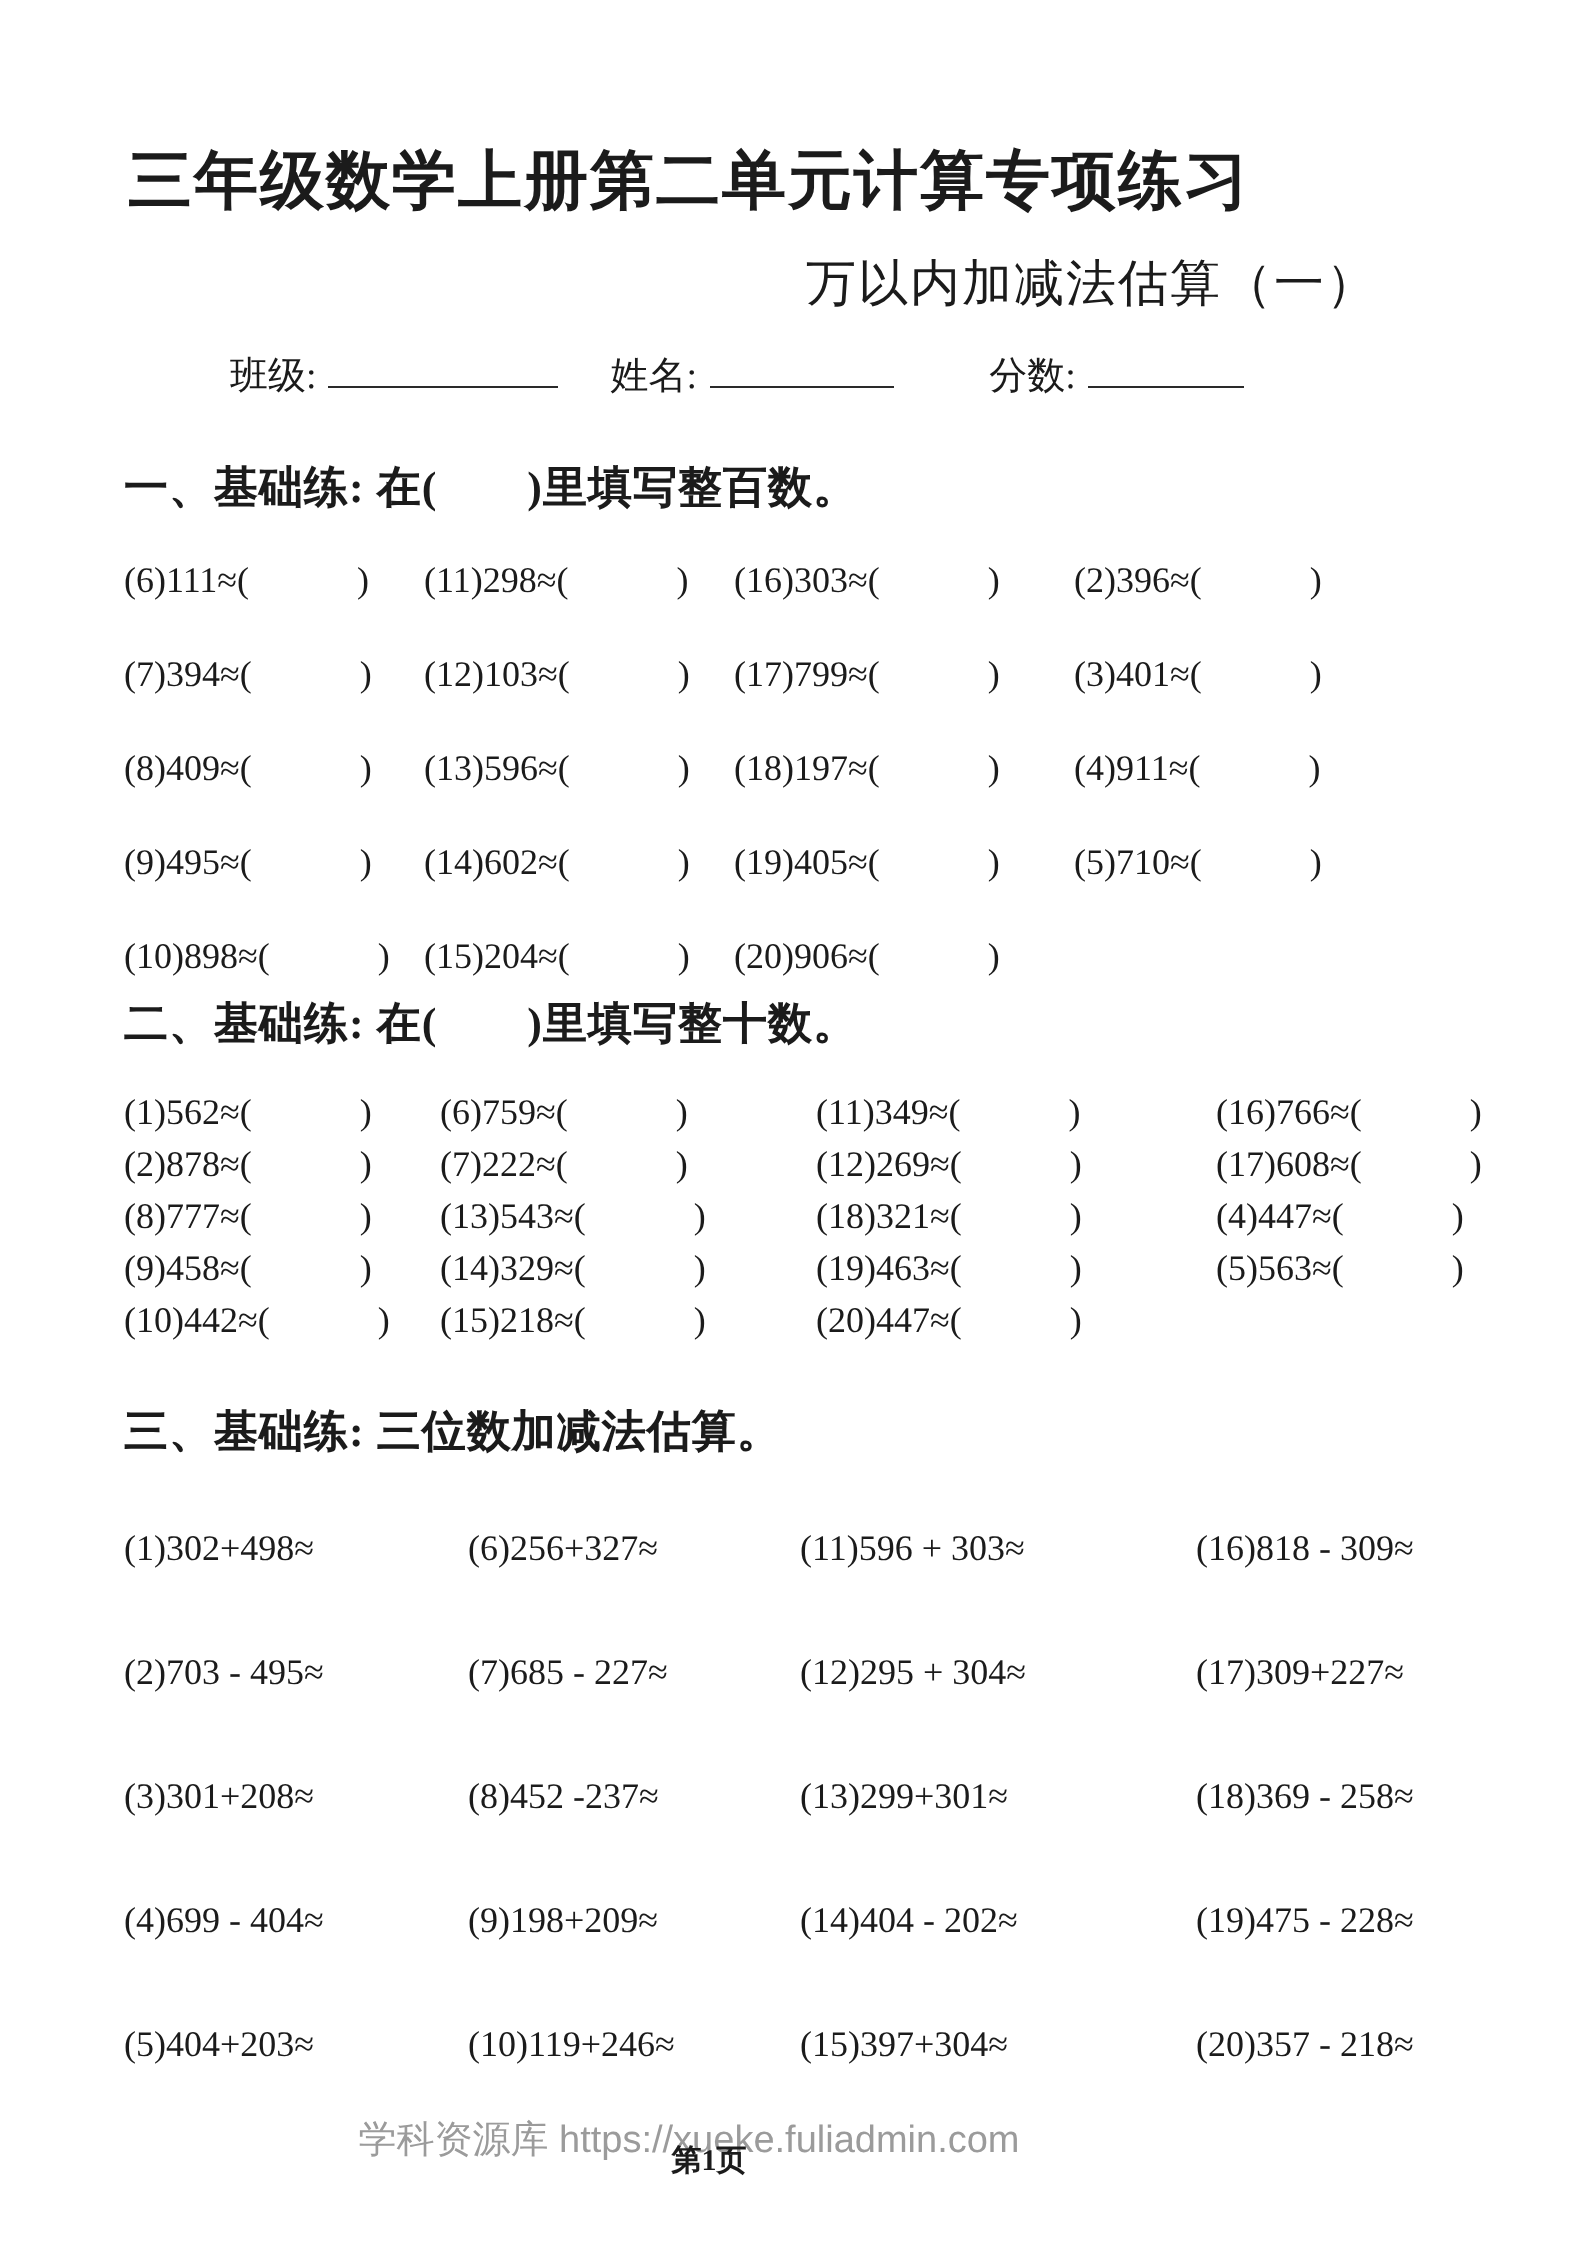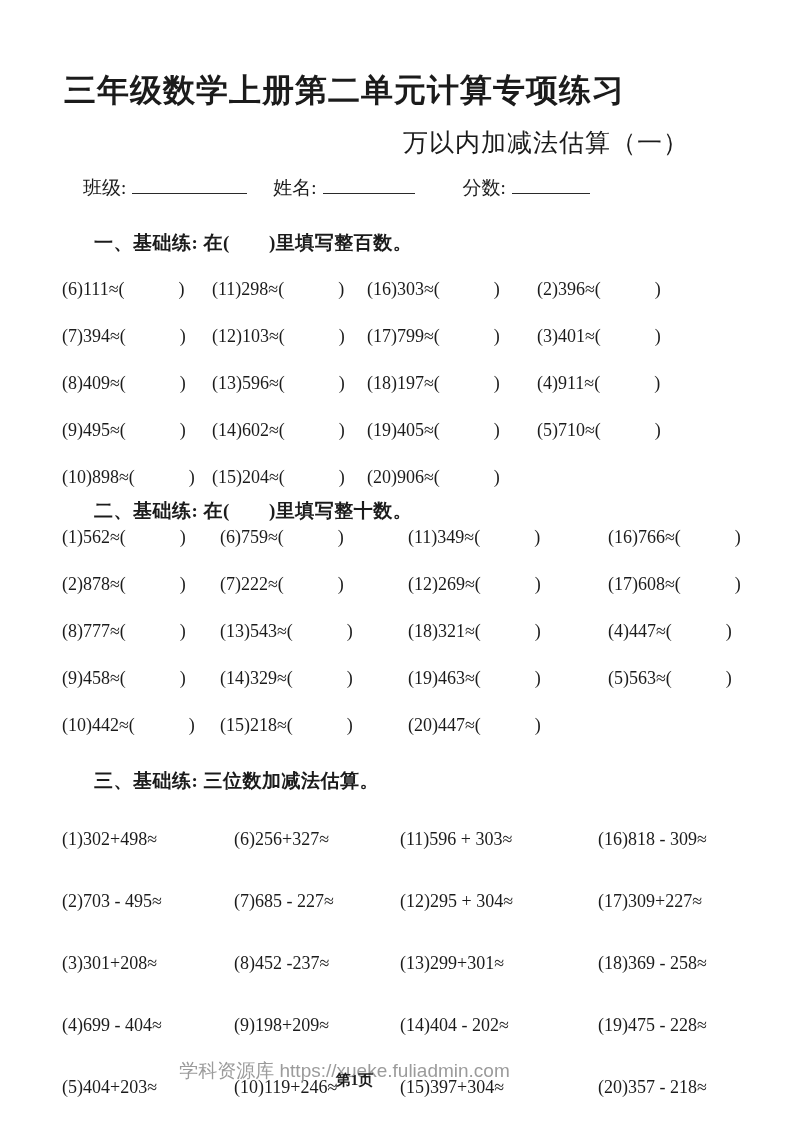--- a/index.html
+++ b/index.html
@@ -23,58 +23,58 @@
   .subtitle {
     margin-top: 14px;
     text-align: right;
     font-size: 25px; font-weight: normal;
     line-height: 38px;
     letter-spacing: 1px;
   }
 
   .fields {
     margin-top: 12px;
-    padding-left: 83px;
+    padding-left: 115px;
     font-size: 19px;
     line-height: 28px;
     white-space: nowrap;
   }
   .field { display: inline-block; }
   .field-class { margin-right: 26px; }
   .field-name  { margin-right: 48px; }
   .blank {
     display: inline-block;
     height: 1.05em;
     border-bottom: 1.5px solid #2a2a2a;
     margin-left: 6px;
     vertical-align: baseline;
   }
   .blank-class { width: 115px; }
   .blank-name  { width: 92px; }
   .blank-score { width: 78px; }
 
   .sec-heading {
-    padding-left: 94px;
-    font-size: 19px; font-weight: bold;
+    padding-left: 62px;
+    font-size: 22px; font-weight: bold;
     line-height: 26px;
     letter-spacing: 0.5px;
   }
   .sec1-heading { margin-top: 28px; }
   .sec2-heading { margin-top: 8px; }
   .sec3-heading { margin-top: 30px; }
 
   .grid {
     display: grid;
     padding-left: 62px;
     padding-right: 40px;
     font-size: 18px;
     line-height: 26px;
   }
   .grid1 { margin-top: 20px; grid-template-columns: 150px 155px 170px 1fr; row-gap: 21px; }
-  .grid2 { grid-template-columns: 158px 188px 200px 1fr; row-gap: 21px; }
+  .grid2 { margin-top: 18px; grid-template-columns: 158px 188px 200px 1fr; }
   .grid3 { margin-top: 32px; grid-template-columns: 172px 166px 198px 1fr; row-gap: 36px; }
   .prob { white-space: nowrap; }
 
   .footer {
     position: absolute;
     top: 1058px; left: 0; width: 100%;
     text-align: center;
   }
   .watermark {
     font-family: "Liberation Sans", "DejaVu Sans", sans-serif;

